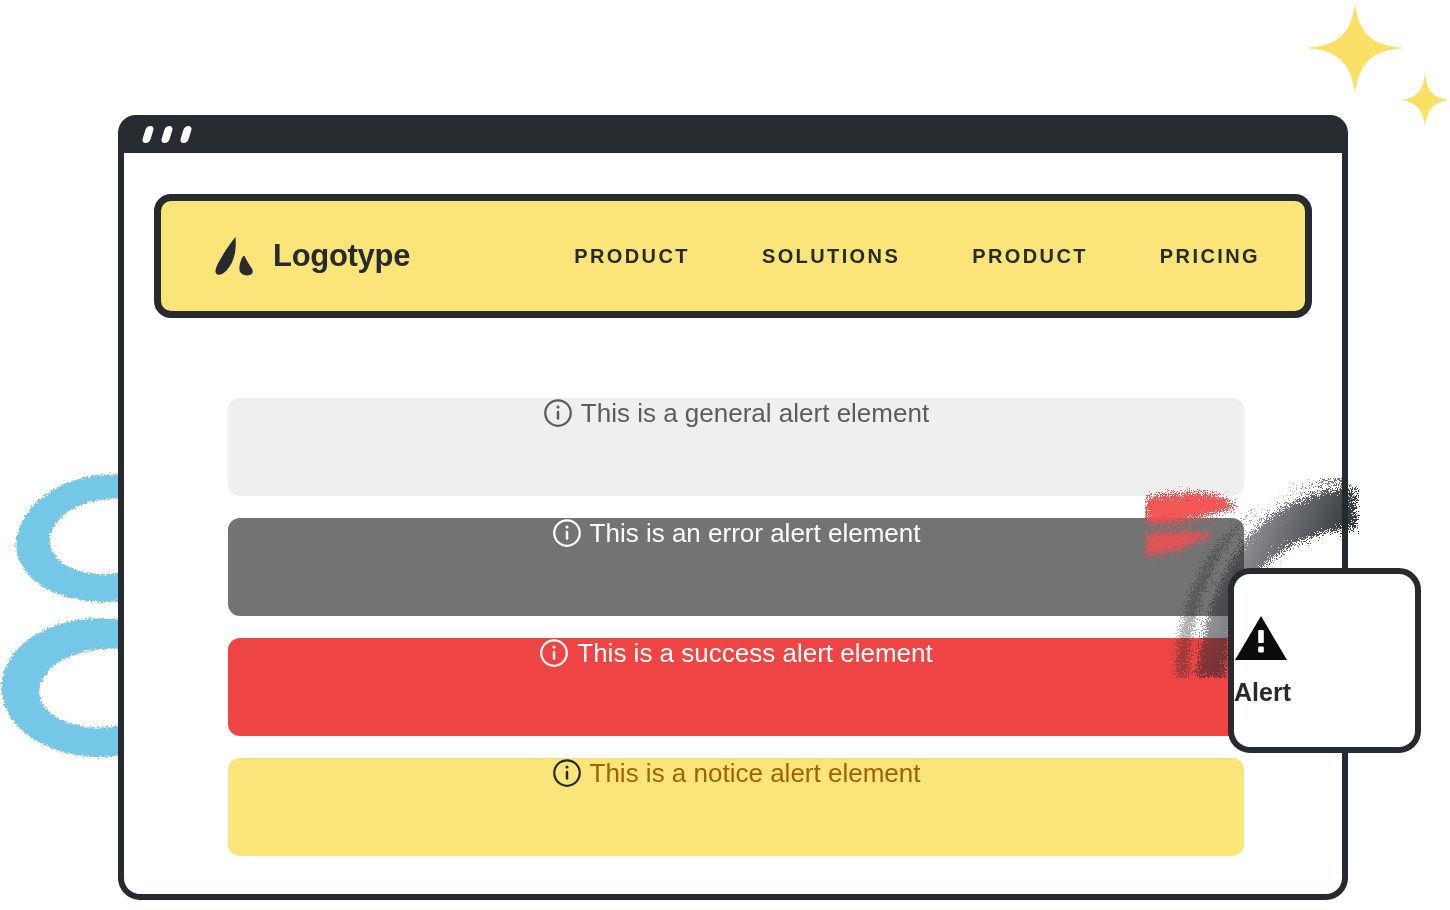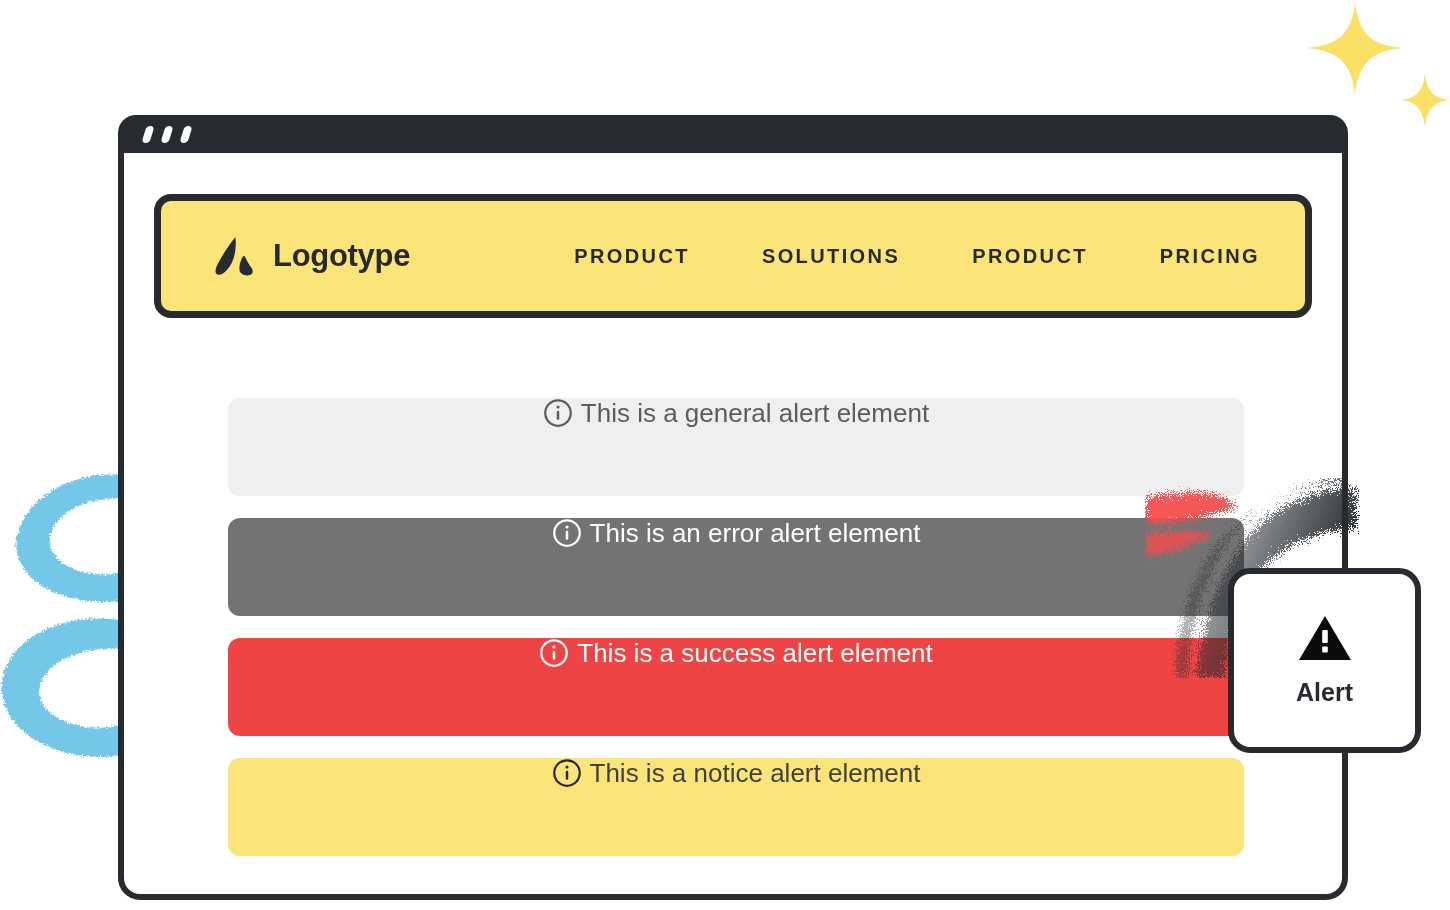--- a/index.html
+++ b/index.html
@@ -154,21 +154,21 @@
     flex: none;
     display: block;
   }
   .alert-text {
     font-size: 26px;
     font-weight: normal;
   }
   .alert--general  { background: #EFEFEF; color: #5C5C5C; }
   .alert--error    { background: #737373; color: #ffffff; }
   .alert--success  { background: #ef4444; color: #ffffff; }
-  .alert--notice   { background: #FBE579; color: #404040; }
+  .alert--notice   { background: #FBE579; color: #a16207; }
 
   
   .dissolve-layer {
     position: absolute;
     left: 1145px;
     top: 478px;
     width: 215px;
     height: 200px;
     pointer-events: none;
     z-index: 5;
@@ -178,21 +178,21 @@
     left: 1228px;
     top: 568px;
     width: 193px;
     height: 185px;
     box-sizing: border-box;
     background: #ffffff;
     border: 6px solid #272A2E;
     border-radius: 22px;
     display: flex;
     flex-direction: column;
-    align-items: center;
+    align-items: flex-start;
     justify-content: center;
     gap: 16px;
     z-index: 6;
   }
   .alert-card-icon {
     width: 54px;
     height: 48px;
     display: block;
   }
   .alert-card-label {

